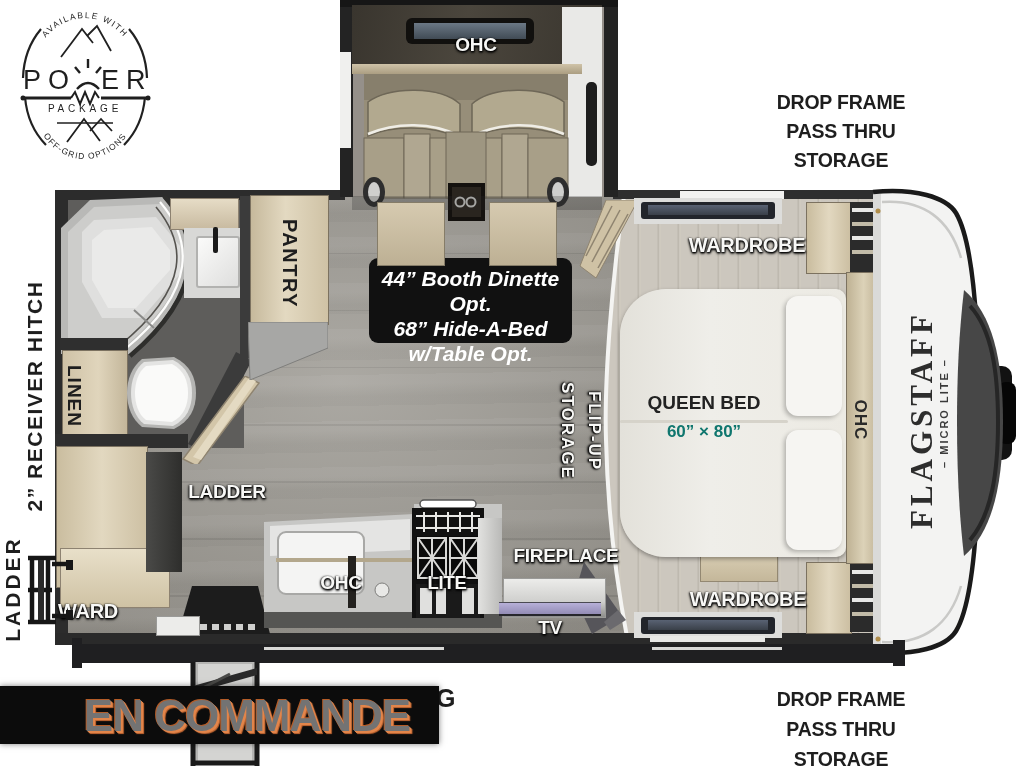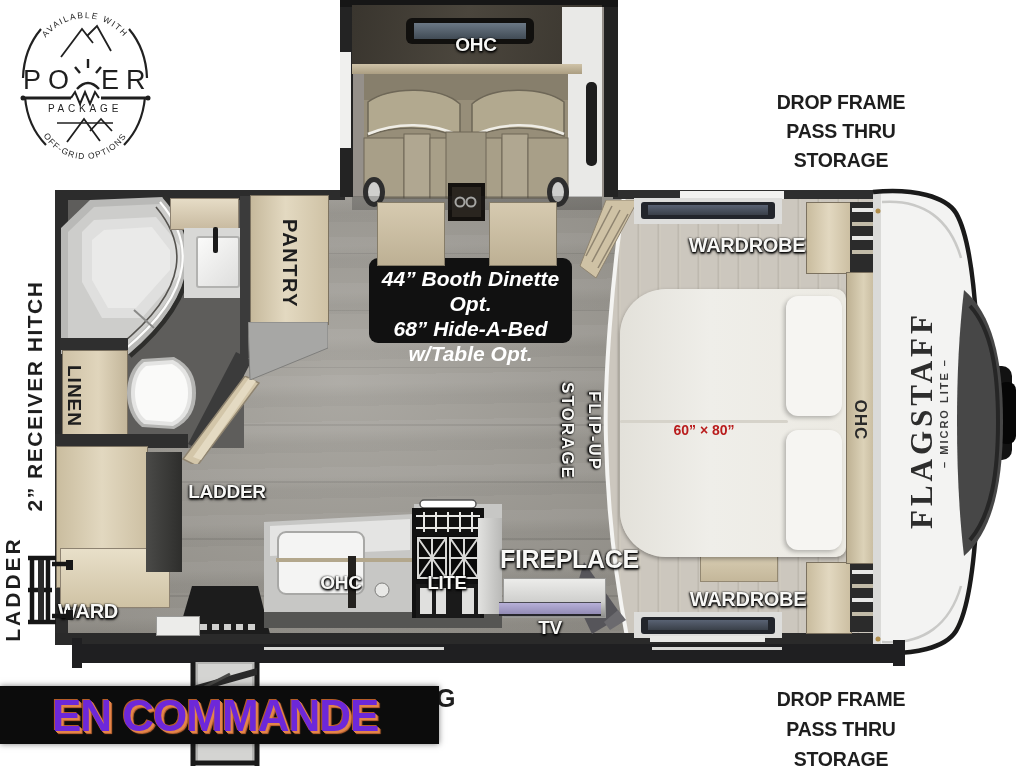--- a/index.html
+++ b/index.html
@@ -226,21 +226,21 @@
 <div class="abs" style="left:478px;top:518px;width:24px;height:96px;background:linear-gradient(90deg,#e2e2e0,#b9b9b7);"></div>
 
 <div class="abs" style="left:503px;top:578px;width:101px;height:38px;background:linear-gradient(#ececea,#cfcfcd 60%,#8e8e8c);border:1px solid #9a9a98;"></div>
 
 <div class="abs" style="left:499px;top:602px;width:102px;height:11px;background:linear-gradient(#b7b0d8,#938cb5);border-top:1.5px solid #4a4a52;border-bottom:2px solid #26262c;"></div>
 
 <div class="lbl" style="left:281px;top:572px;width:120px;font-size:19px;text-align:center;">OHC</div>
 
 <div class="lbl" style="left:387px;top:572px;width:120px;font-size:18.5px;text-align:center;">LITE</div>
 
-<div class="lbl" style="left:500px;top:545px;width:132px;font-size:25px;text-align:center;">FIREPLACE</div>
+<div class="lbl" style="left:500px;top:545px;width:132px;font-size:19px;text-align:center;">FIREPLACE</div>
 
 <div class="lbl" style="left:500px;top:617px;width:100px;font-size:19px;text-align:center;">TV</div>
 
 <div class="lbl rot90" style="left:515px;top:404px;width:132px;font-size:17px;text-align:center;line-height:27px;letter-spacing:2px;">FLIP-UP<br>STORAGE</div>
 
 <svg class="abs" style="left:576px;top:200px;" width="62" height="78" viewBox="0 0 62 78">
   <polygon points="30,0 62,0 20,78 4,66" fill="#cfc2a5" stroke="#8f8470" stroke-width="1"></polygon>
   <g stroke="#8f8470" stroke-width="1.5">
     <line x1="36" y1="6" x2="10" y2="56"></line>
         <line x1="44" y1="10" x2="16" y2="62"></line>
@@ -287,22 +287,23 @@
 <div class="abs" style="left:852px;top:612px;width:24px;height:4px;background:#c2bba8;"></div>
 
 <div class="abs" style="left:846px;top:272px;width:30px;height:290px;background:linear-gradient(90deg,#bfb294,#dcd2b8 55%,#c3b699);border:1px solid #7c7260;"></div>
 
 <div class="dk rot90" style="left:824px;top:410px;width:72px;font-size:17px;text-align:center;letter-spacing:1px;color:#2a2a2a;">OHC</div>
 
 <div class="lbl" style="left:667px;top:234px;width:160px;font-size:20px;text-align:center;">WARDROBE</div>
 
 <div class="lbl" style="left:668px;top:588px;width:160px;font-size:20px;text-align:center;">WARDROBE</div>
 
-
-<div class="dk" style="left:620px;top:422px;width:168px;font-size:14px;text-align:center;color:#b91c1c;">60” × 80”</div>
+<div class="dk" style="left:620px;top:392px;width:168px;font-size:19px;text-align:center;color:#222;">QUEEN BED</div>
+
+<div class="dk" style="left:620px;top:422px;width:168px;font-size:17px;text-align:center;color:#0f766e;">60” × 80”</div>
 
 <svg class="abs" style="left:860px;top:180px;" width="164" height="490" viewBox="0 0 164 490">
 
   <g fill="#121212">
     <polygon points="100,192 150,206 146,218 98,204"></polygon>
     <polygon points="100,262 150,250 146,238 98,250"></polygon>
     <rect x="112" y="186" width="40" height="94" rx="10"></rect>
     <rect x="138" y="202" width="18" height="62" rx="8" fill="#060606"></rect>
   </g>
   <path d="M13,12 C55,8 86,17 96,33 C113,62 119,138 119,243 C119,348 113,423 96,451 C86,467 55,476 13,472 Z" fill="#f3f3f2"></path>
@@ -361,21 +362,21 @@
 <div class="dk rotm90" style="left:-47px;top:577px;width:120px;font-size:21px;text-align:center;letter-spacing:3px;">LADDER</div>
 
 <div class="dk" style="left:741px;top:88px;width:200px;font-size:19.5px;line-height:29px;text-align:center;letter-spacing:-.2px;">DROP FRAME<br>PASS THRU<br>STORAGE</div>
 
 <div class="dk" style="left:741px;top:684px;width:200px;font-size:19.5px;line-height:30px;text-align:center;letter-spacing:-.2px;">DROP FRAME<br>PASS THRU<br>STORAGE</div>
 
 <div class="dk" style="left:436px;top:684px;width:30px;font-size:25px;">G</div>
 
 <div class="abs" style="left:0;top:686px;width:439px;height:58px;background:#0c0c0c;box-shadow:0 0 6px rgba(0,0,0,.5);"></div>
 
-<div class="abs" style="left:52px;top:691px;width:390px;text-align:left;font-size:44px;font-weight:bold;color:#6d28d9;letter-spacing:-1px;text-shadow:2px 2px 0 #e2854a,1px 1px 0 #e2854a,3px 3px 1px #c86a33,-1px -1px 0 #b35c28;">EN COMMANDE</div>
+<div class="abs" style="left:52px;top:691px;width:390px;text-align:center;font-size:44px;font-weight:bold;color:#737373;letter-spacing:-1px;text-shadow:2px 2px 0 #e2854a,1px 1px 0 #e2854a,3px 3px 1px #c86a33,-1px -1px 0 #b35c28;">EN COMMANDE</div>
 
 <svg class="abs" style="left:10px;top:2px;" width="150" height="172" viewBox="0 0 150 172">
   <g fill="none" stroke="#212121" stroke-width="2.2">
     <path d="M13,76 A61,73 0 0 1 31,27"></path>
     <path d="M119,27 A61,73 0 0 1 137,76"></path>
     <path d="M15,95 A61,73 0 0 0 36,143"></path>
     <path d="M114,143 A61,73 0 0 0 135,95"></path>
   </g>
   <g fill="none" stroke="#212121" stroke-width="1.8">
     <path d="M51,55 L72,27 L83,41"></path>

